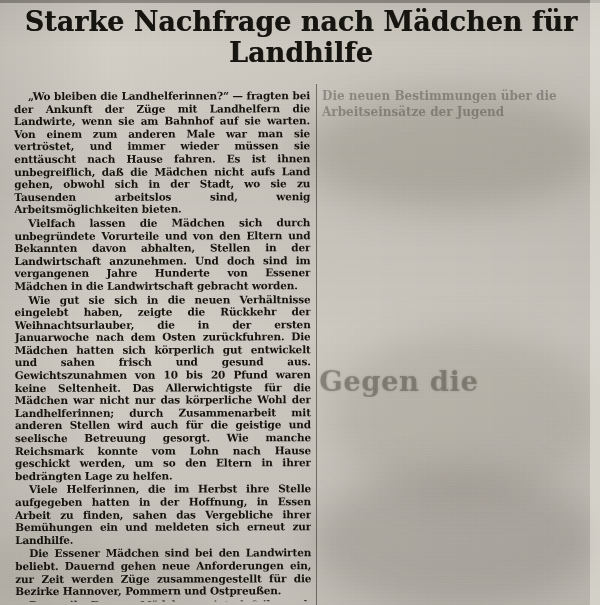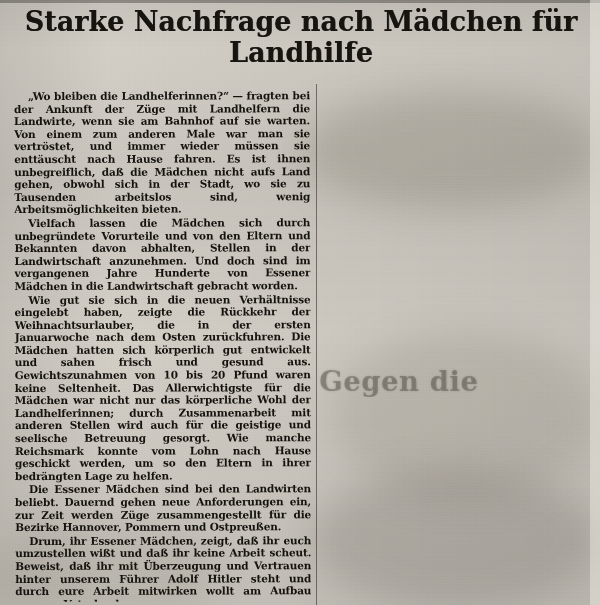--- a/index.html
+++ b/index.html
@@ -174,25 +174,27 @@
   <div class="blotch b2"></div>
   <div class="blotch b3"></div>
   <div class="blotch b4"></div>
 
   <header class="masthead">
     <div class="headline">Starke Nachfrage nach Mädchen für Landhilfe</div>
   </header>
 
   <div class="col-rule"></div>
 
+  <div class="ghost2">Die neuen Bestimmungen über die Arbeitseinsätze der Jugend</div>
   <div class="ghost">Gegen die</div>
 
   <article class="article skew">
     <p class="first">„Wo bleiben die Landhelferinnen?“ — fragten bei der Ankunft der Züge mit Landhelfern die Landwirte, wenn sie am Bahnhof auf sie warten. Von einem zum anderen Male war man sie vertröstet, und immer wieder müssen sie enttäuscht nach Hause fahren. Es ist ihnen unbegreiflich, daß die Mädchen nicht aufs Land gehen, obwohl sich in der Stadt, wo sie zu Tausenden arbeitslos sind, wenig Arbeitsmöglichkeiten bieten.</p>
     <p>Vielfach lassen die Mädchen sich durch unbegründete Vorurteile und von den Eltern und Bekannten davon abhalten, Stellen in der Landwirtschaft anzunehmen. Und doch sind im vergangenen Jahre Hunderte von Essener Mädchen in die Landwirtschaft gebracht worden.</p>
     <p>Wie gut sie sich in die neuen Verhältnisse eingelebt haben, zeigte die Rückkehr der Weihnachtsurlauber, die in der ersten Januarwoche nach dem Osten zurückfuhren. Die Mädchen hatten sich körperlich gut entwickelt und sahen frisch und gesund aus. Gewichtszunahmen von 10 bis 20 Pfund waren keine Seltenheit. Das Allerwichtigste für die Mädchen war nicht nur das körperliche Wohl der Landhelferinnen; durch Zusammenarbeit mit anderen Stellen wird auch für die geistige und seelische Betreuung gesorgt. Wie manche Reichsmark konnte vom Lohn nach Hause geschickt werden, um so den Eltern in ihrer bedrängten Lage zu helfen.</p>
+    <p>Viele Helferinnen, die im Herbst ihre Stelle aufgegeben hatten in der Hoffnung, in Essen Arbeit zu finden, sahen das Vergebliche ihrer Bemühungen ein und meldeten sich erneut zur Landhilfe.</p>
     <p>Die Essener Mädchen sind bei den Landwirten beliebt. Dauernd gehen neue Anforderungen ein, zur Zeit werden Züge zusammengestellt für die Bezirke Hannover, Pommern und Ostpreußen.</p>
     <p>Drum, ihr Essener Mädchen, zeigt, daß ihr euch umzustellen wißt und daß ihr keine Arbeit scheut. Beweist, daß ihr mit Überzeugung und Vertrauen hinter unserem Führer Adolf Hitler steht und durch eure Arbeit mitwirken wollt am Aufbau unseres Vaterlandes.</p>
 
   </article>
 
   <div class="grain"></div>
 </div>
 
 </body></html>

